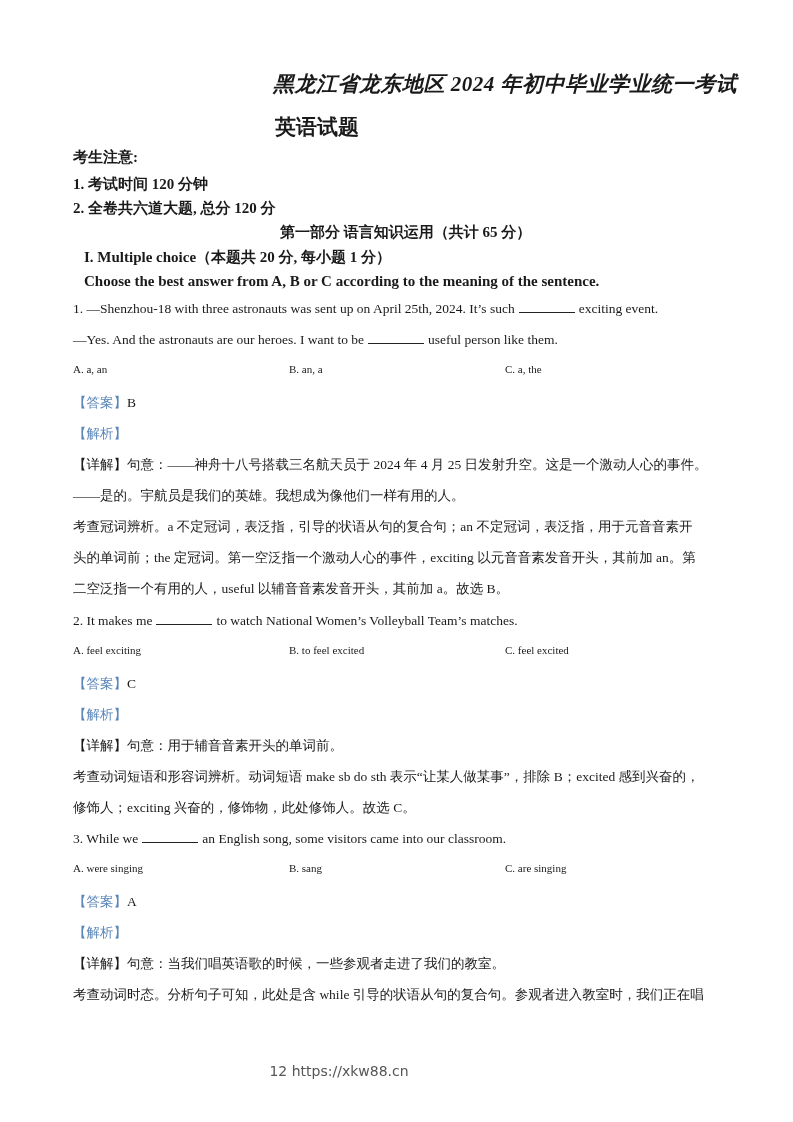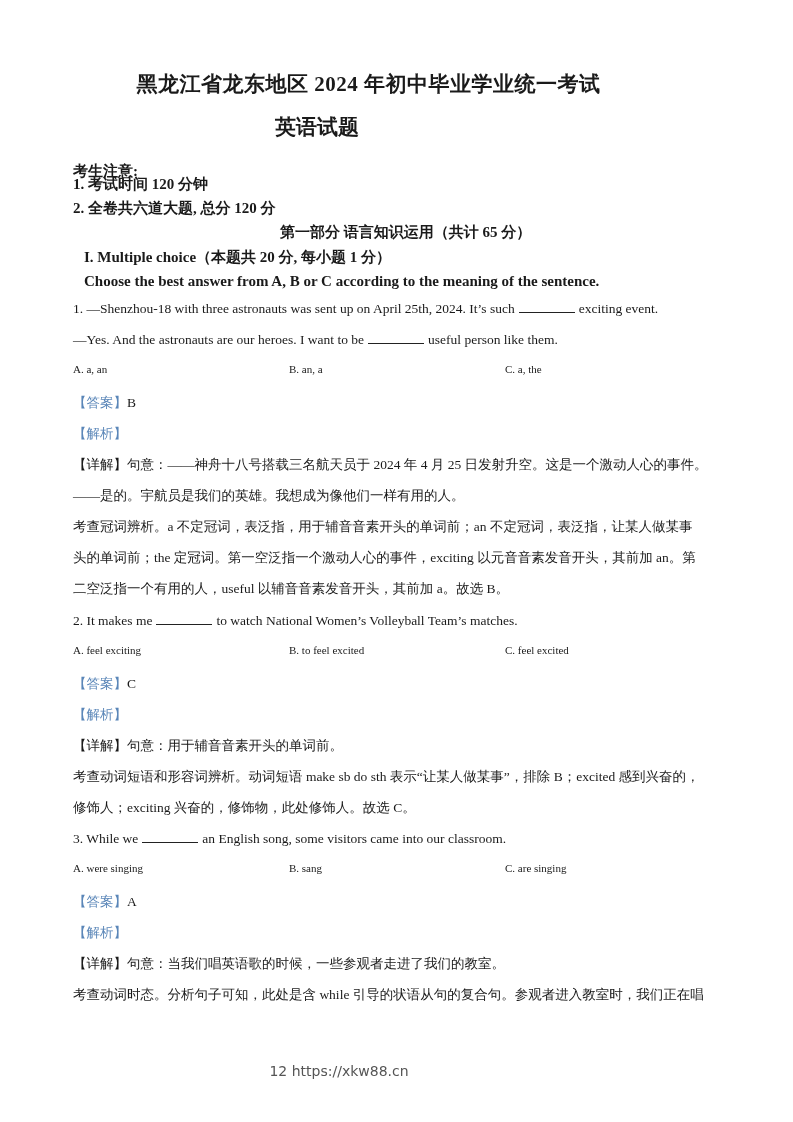--- a/index.html
+++ b/index.html
@@ -3,22 +3,22 @@
 <meta charset="utf-8">
 <style>
   html, body { margin: 0; padding: 0; background: #ffffff; }
   body {
     width: 793px; height: 1122px; position: relative; overflow: hidden;
     font-family: "Liberation Serif", "DejaVu Serif", serif;
     color: #1a1a1a;
   }
   .abs { position: absolute; white-space: nowrap; }
   .title {
-    left: 0; width: 737px; text-align: center; top: 70px;
-    font-size: 21px; font-weight: bold; letter-spacing: 0.5px;
+    left: 0; width: 737px; text-align: right; top: 70px;
+    font-size: 21px; font-weight: bold; letter-spacing: 0.5px; font-style: italic;
   }
   .subtitle {
     left: 0; width: 634px; text-align: center; top: 113px;
     font-size: 21px; font-weight: bold;
   }
   .notice { left: 73px; font-size: 15px; font-weight: bold; }
   .part-heading { left: 0; width: 771px; text-align: center; font-size: 15px; font-weight: bold; padding-left: 40px; box-sizing: border-box; }
   .section { left: 84px; font-size: 15px; font-weight: bold; }
   .line { left: 73px; font-size: 13.5px; }
   .opt { font-size: 11px; }
@@ -31,21 +31,21 @@
     left: 0; width: 678px; text-align: center; top: 1063px;
     font-family: "DejaVu Sans", sans-serif; font-size: 14px; color: #555;
   }
 </style>
 </head>
 <body>
 
 <div class="abs title">黑龙江省龙东地区 2024 年初中毕业学业统一考试</div>
 <div class="abs subtitle">英语试题</div>
 
-<div class="abs notice" style="top:162px">考生注意:</div>
+<div class="abs notice" style="top:148px">考生注意:</div>
 <div class="abs notice" style="top:175px">1.  考试时间  120 分钟</div>
 <div class="abs notice" style="top:199px">2.  全卷共六道大题, 总分  120 分</div>
 
 <div class="abs part-heading" style="top:223px">第一部分  语言知识运用（共计 65 分）</div>
 <div class="abs section" style="top:248px">I. Multiple choice（本题共 20 分, 每小题 1 分）</div>
 <div class="abs section" style="top:273px">Choose the best answer from A, B or C according to the meaning of the sentence.</div>
 
 <div class="abs line" style="top:301px">
   <span>1. —Shenzhou-18 with three astronauts was sent up on April 25th, 2024. It’s such</span><span class="blank"></span><span>exciting event.</span>
 </div>
@@ -56,21 +56,21 @@
 <div class="abs opt optB" style="top:363px">B. an, a</div>
 <div class="abs opt optC" style="top:363px">C. a, the</div>
 <div class="abs line" style="top:394px">
   <span class="tag">【答案】</span><span>B</span>
 </div>
 <div class="abs line tag" style="top:425px">【解析】</div>
 <div class="abs line" style="top:456px">
   <span>【详解】</span><span>句意：——神舟十八号搭载三名航天员于 2024 年 4 月 25 日发射升空。这是一个激动人心的事件。</span>
 </div>
 <div class="abs line" style="top:487px">——是的。宇航员是我们的英雄。我想成为像他们一样有用的人。</div>
-<div class="abs line" style="top:518px">考查冠词辨析。a 不定冠词，表泛指，用于辅音音素开头的单词前；an 不定冠词，表泛指，让某人做某事</div>
+<div class="abs line" style="top:518px">考查冠词辨析。a 不定冠词，表泛指，引导的状语从句的复合句；an 不定冠词，表泛指，用于元音音素开</div>
 <div class="abs line" style="top:549px">头的单词前；the 定冠词。第一空泛指一个激动人心的事件，exciting 以元音音素发音开头，其前加 an。第</div>
 <div class="abs line" style="top:580px">二空泛指一个有用的人，useful 以辅音音素发音开头，其前加 a。故选 B。</div>
 
 <div class="abs line" style="top:613px">
   <span>2. It makes me</span><span class="blank"></span><span>to watch National Women’s Volleyball Team’s matches.</span>
 </div>
 <div class="abs opt optA" style="top:644px">A. feel exciting</div>
 <div class="abs opt optB" style="top:644px">B. to feel excited</div>
 <div class="abs opt optC" style="top:644px">C. feel excited</div>
 <div class="abs line" style="top:675px">

